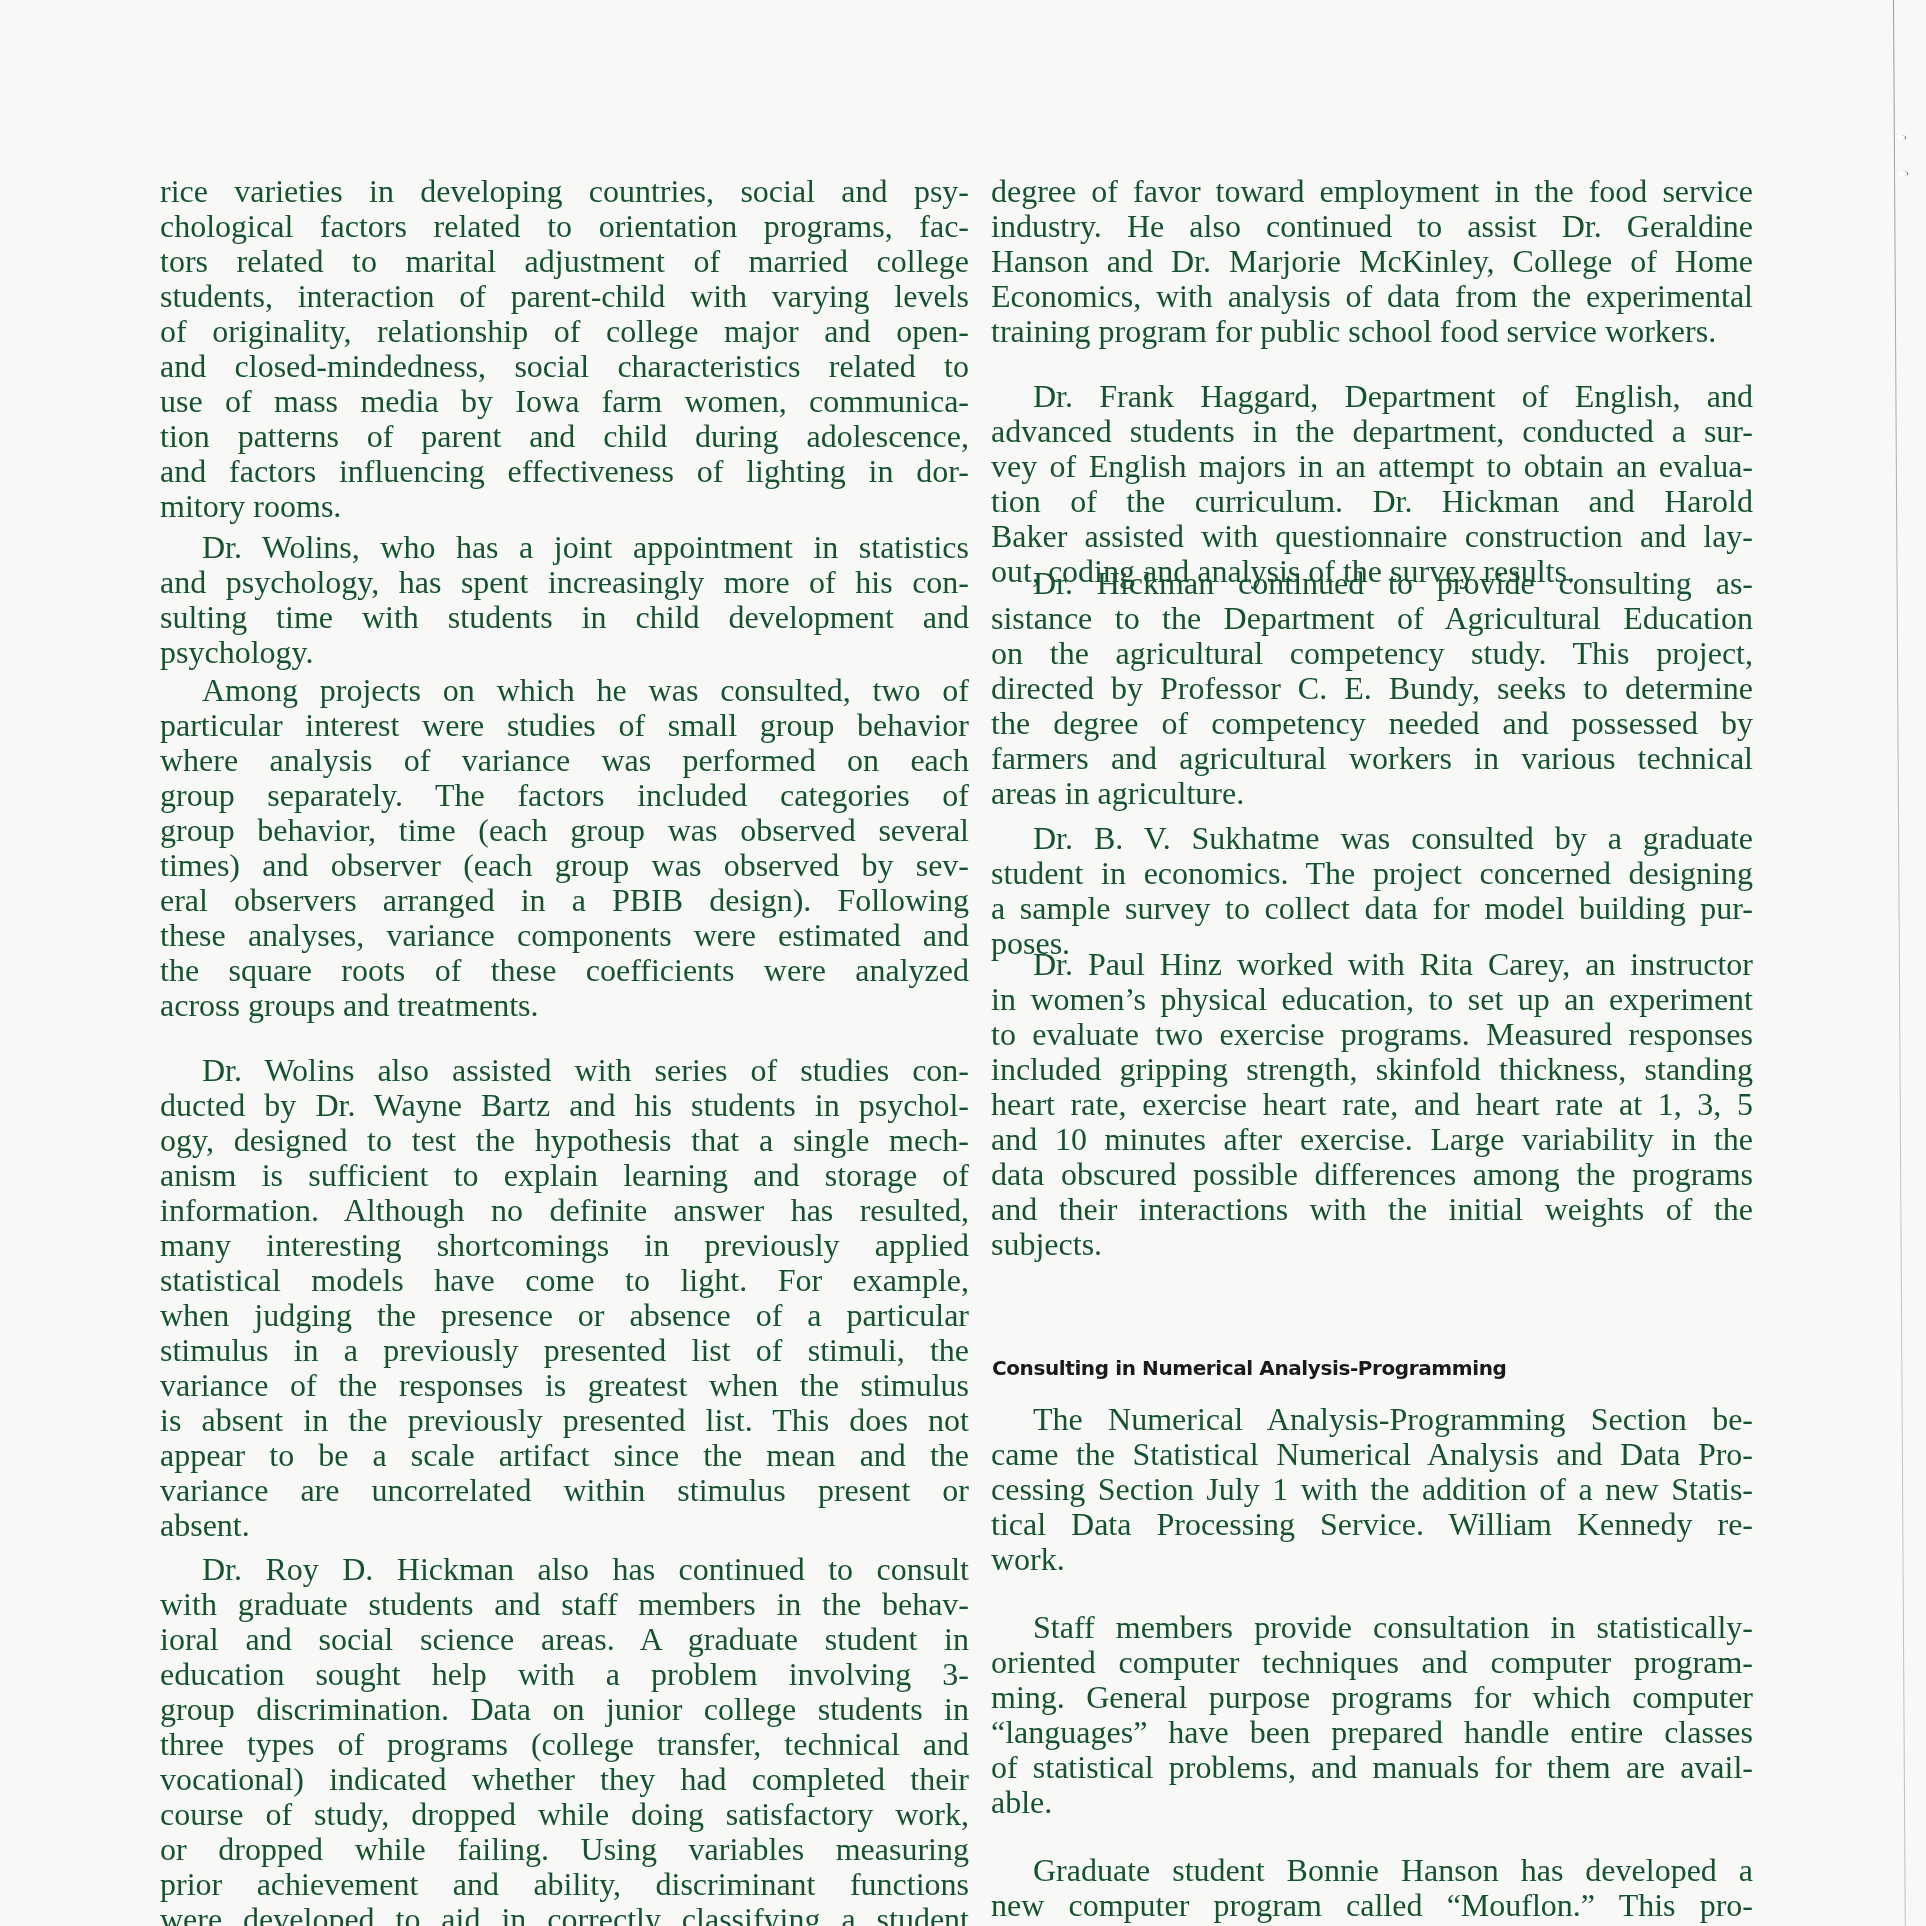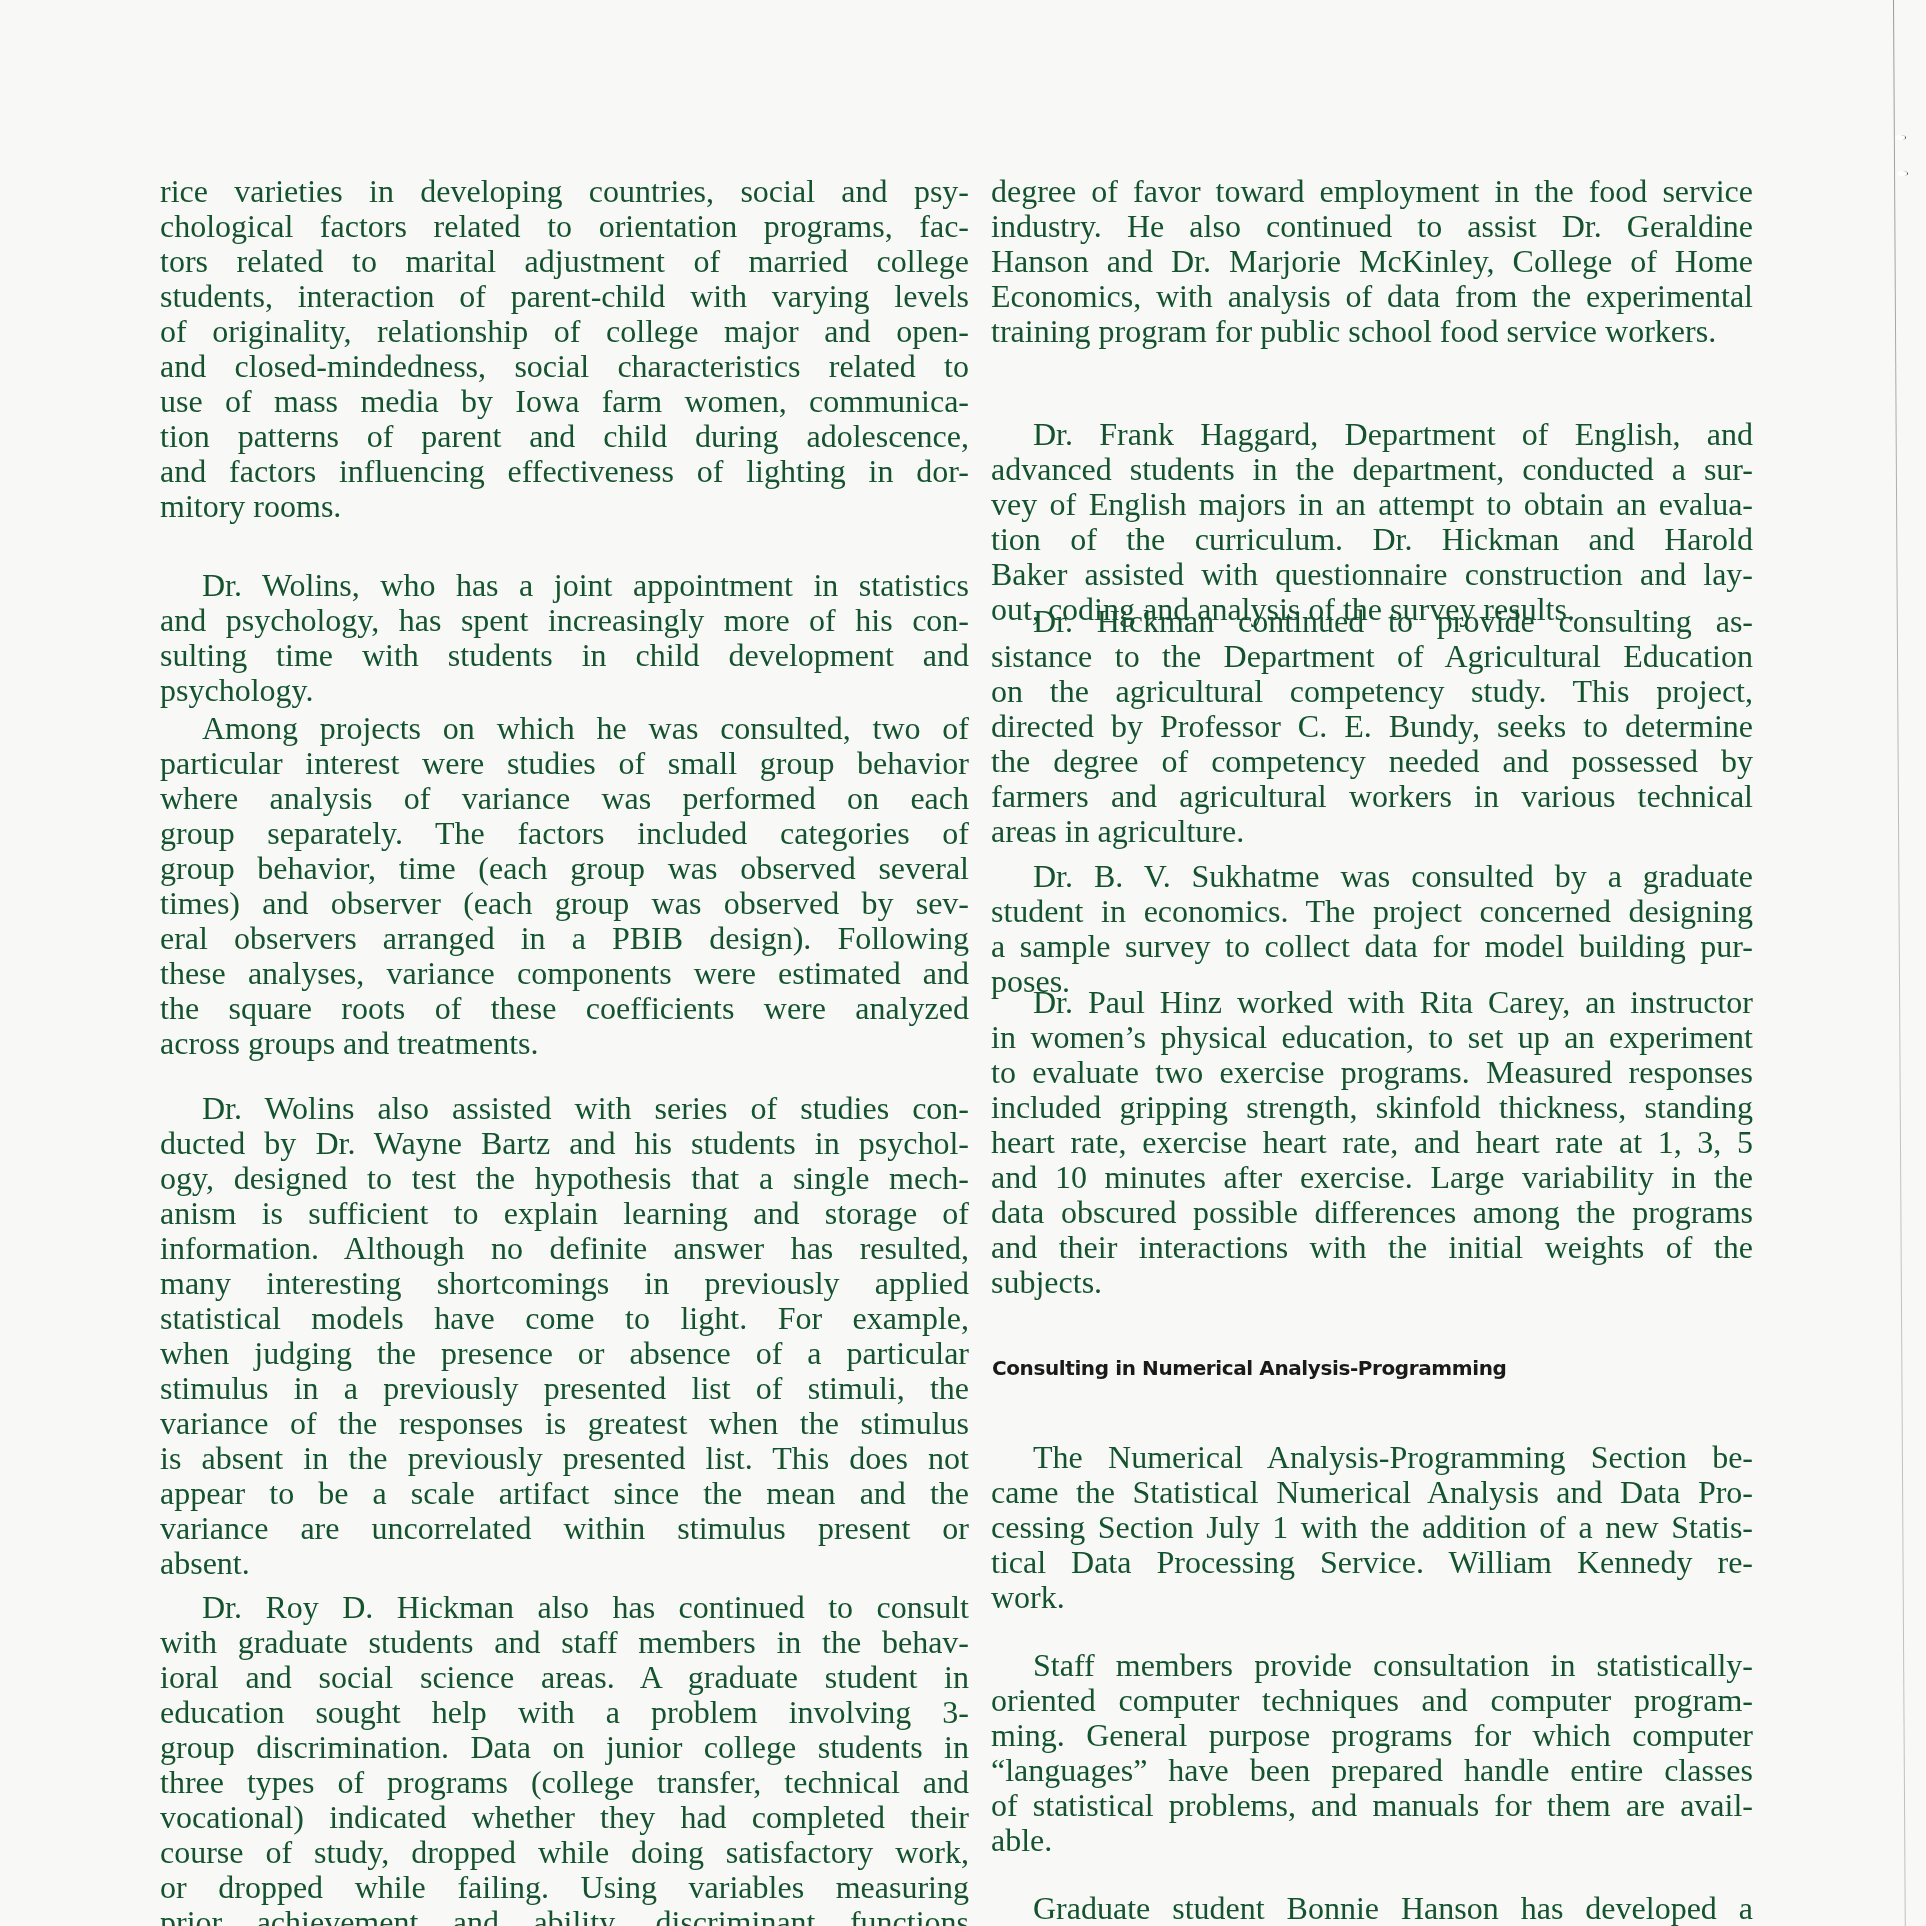--- a/index.html
+++ b/index.html
@@ -25,21 +25,21 @@
     font-family: "Liberation Serif", "DejaVu Serif", serif;
     font-size: 32px;
     line-height: 35px;
     color: #14532d;
   }
   .para .line {
     display: block; height: 35px; white-space: nowrap;
     text-align: justify; text-align-last: justify;
   }
   .para .line.last { text-align-last: left; }
-  .para .line.indent { text-indent: 42px; margin-top: 38px; }
+  .para .line.indent { text-indent: 42px; }
   .col-left { left: 160px; width: 809px; }
   .col-right { left: 991px; width: 762px; }
   .heading {
     position: absolute; left: 992px;
     font-family: "DejaVu Sans", "Liberation Sans", sans-serif;
     font-weight: bold; font-size: 20px; color: #1a1a1a;
     letter-spacing: -0.4px;
   }
 </style>
 </head>

